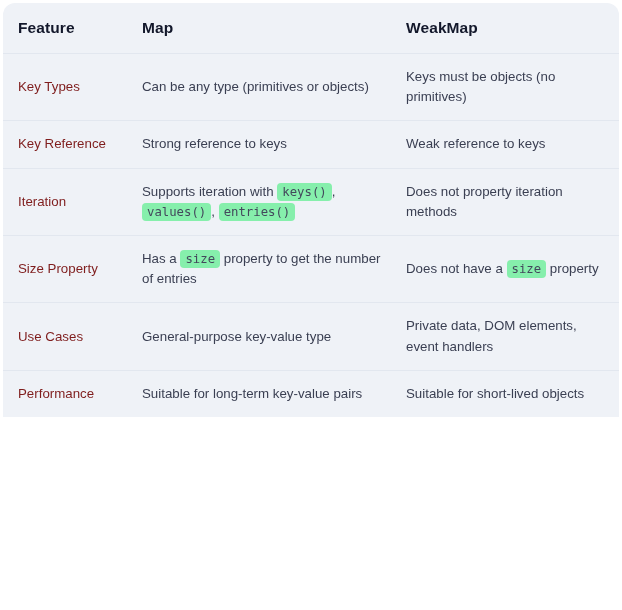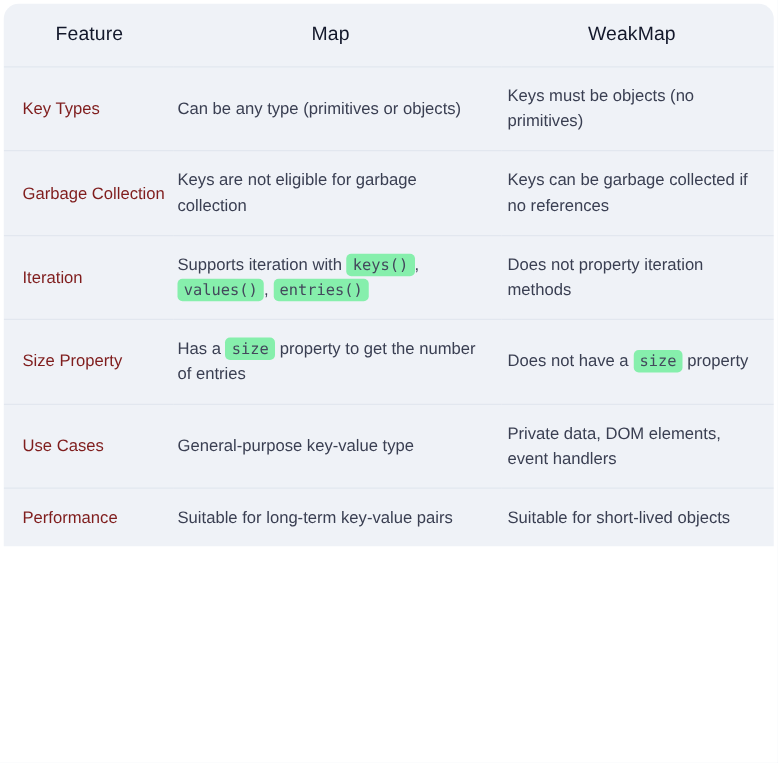--- a/index.html
+++ b/index.html
@@ -25,23 +25,23 @@
   table.compare {
     width: 100%;
     border-collapse: collapse;
     table-layout: fixed;
   }
   table.compare col.c-feature { width: 136px; }
   table.compare col.c-map     { width: 262px; }
   table.compare col.c-weak    { width: 218px; }
 
   table.compare thead th {
-    text-align: center;
+    text-align: left;
     font-size: 15.5px;
-    font-weight: 400;
+    font-weight: 700;
     color: #13182b;
     padding: 16px 14px 16px 15px;
     letter-spacing: 0.1px;
   }
   table.compare thead th.h-map { padding-left: 3px; margin-top: 36px; }
   table.compare thead th.h-weak { padding-left: 5px; margin-top: 40px; }
 
   table.compare tbody tr {
     border-top: 1px solid #e2e7ef;
   }
@@ -87,23 +87,23 @@
         <th class="h-weak">WeakMap</th>
       </tr>
     </thead>
     <tbody id="table-body">
         <tr>
           <td class="t-feature">Key Types</td>
           <td class="t-map"><span class="cell-text">Can be any type (primitives or objects)</span></td>
           <td class="t-weak"><span class="cell-text">Keys must be objects (no primitives)</span></td>
         </tr>
         <tr>
-          <td class="t-feature">Garbage Collection</td>
-          <td class="t-map"><span class="cell-text">Keys are not eligible for garbage collection</span></td>
-          <td class="t-weak"><span class="cell-text">Keys can be garbage collected if no references</span></td>
+          <td class="t-feature">Key Reference</td>
+          <td class="t-map"><span class="cell-text">Strong reference to keys</span></td>
+          <td class="t-weak"><span class="cell-text">Weak reference to keys</span></td>
         </tr>
         <tr>
           <td class="t-feature">Iteration</td>
           <td class="t-map"><span class="cell-text">Supports iteration with </span><code class="inline-code">keys()</code><span class="cell-text">, </span><code class="inline-code">values()</code><span class="cell-text">, </span><code class="inline-code">entries()</code></td>
           <td class="t-weak"><span class="cell-text">Does not property iteration methods</span></td>
         </tr>
         <tr>
           <td class="t-feature">Size Property</td>
           <td class="t-map"><span class="cell-text">Has a </span><code class="inline-code">size</code><span class="cell-text"> property to get the number of entries</span></td>
           <td class="t-weak"><span class="cell-text">Does not have a </span><code class="inline-code">size</code><span class="cell-text"> property</span></td>

